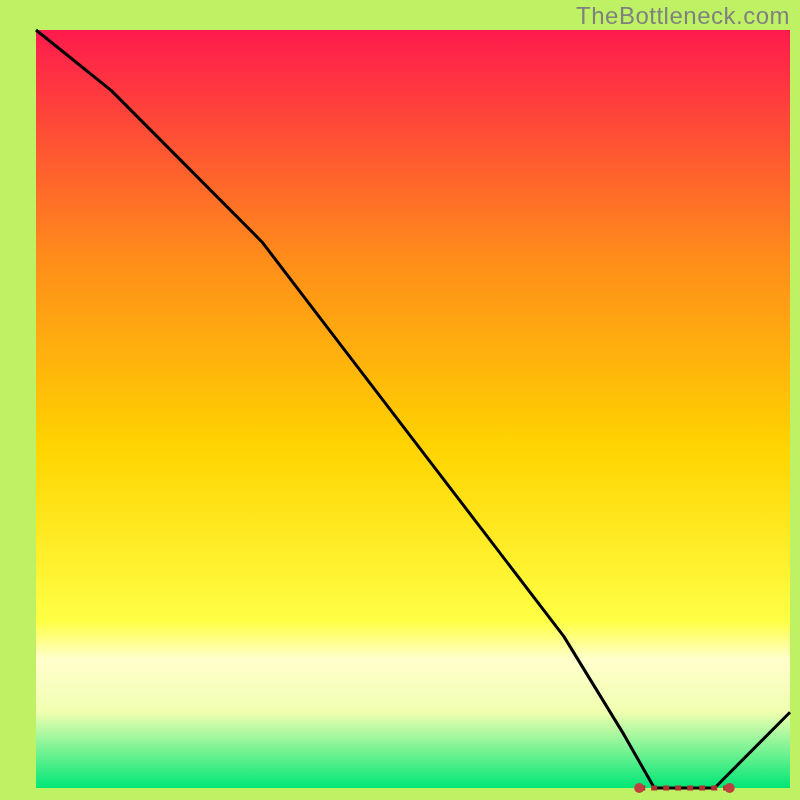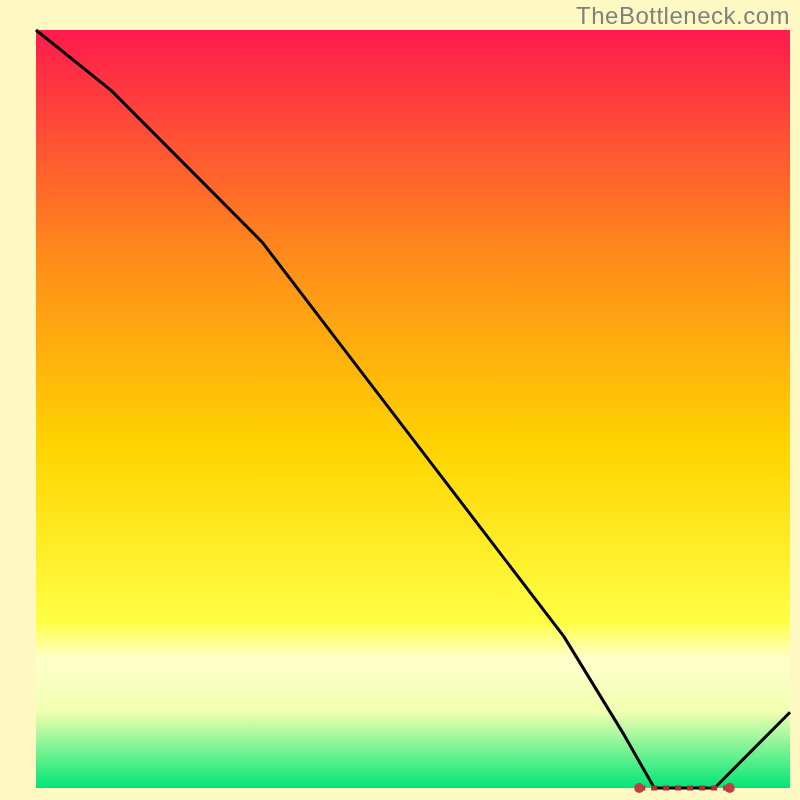--- a/index.html
+++ b/index.html
@@ -7,21 +7,21 @@
     padding: 0;
     width: 800px;
     height: 800px;
     background: #000;
     overflow: hidden;
   }
   .container {
     position: relative;
     width: 800px;
     height: 800px;
-    background: #fef9c3;
+    background: #bef264;
   }
   .watermark {
     position: absolute;
     top: 2px;
     right: 10px;
     color: #808080;
     font-family: Arial, Helvetica, sans-serif;
     font-size: 24px;
     z-index: 5;
     letter-spacing: 0.5px;

